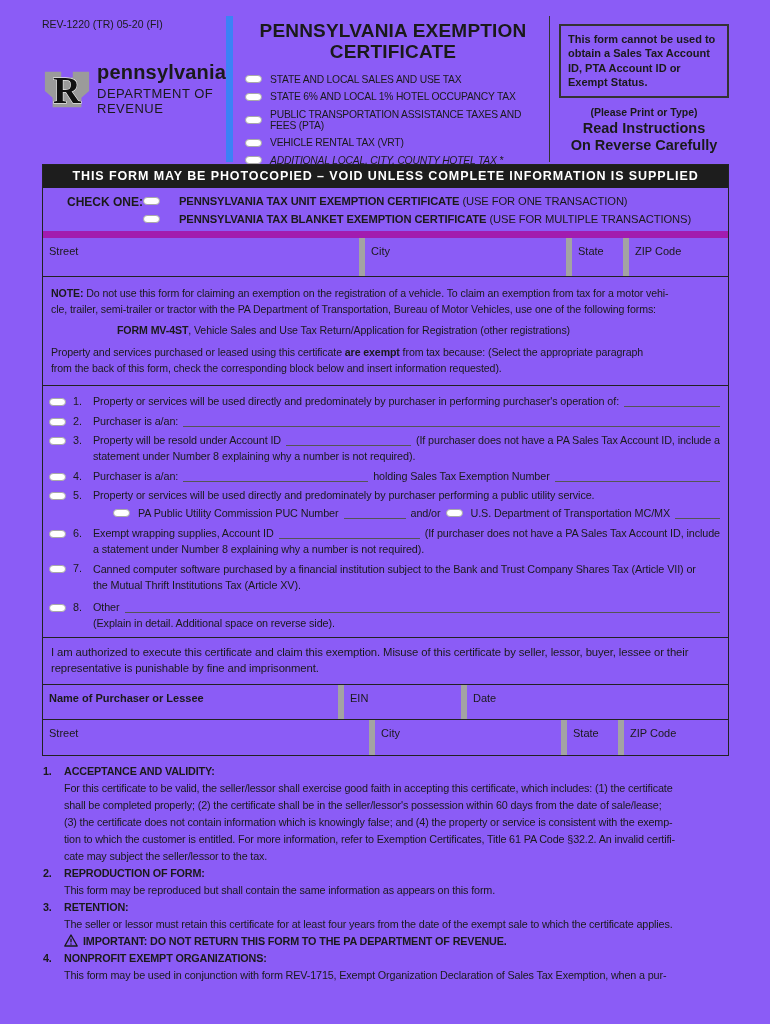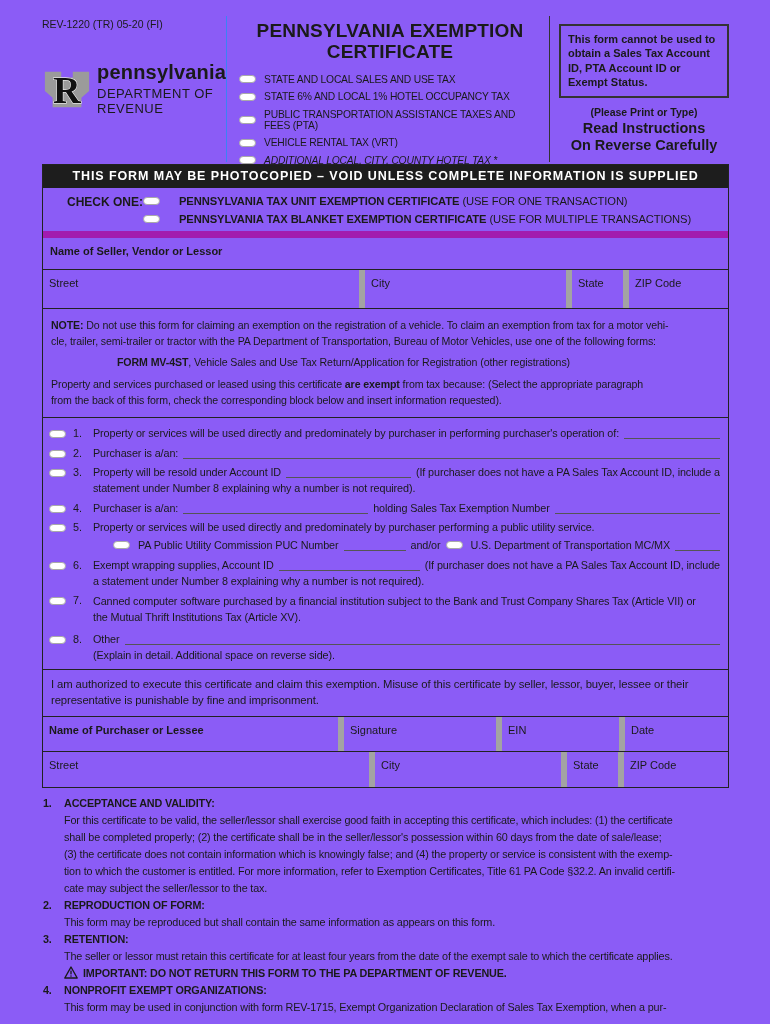--- a/index.html
+++ b/index.html
@@ -10,21 +10,21 @@
   .b { font-weight:bold; }
   .nw { white-space:nowrap; }
 
   
   .form-header { display:flex; height:146px; }
   .h-col1 { width:184px; padding-top:2px; }
   .form-number { font-size:10.5px; }
   .logo { margin-top:32px; display:flex; align-items:center; gap:5px; }
   .brand { font-size:20px; font-weight:bold; letter-spacing:0.2px; line-height:1; }
   .brand-sub { font-size:13px; letter-spacing:0.5px; margin-top:4px; }
-  .h-col2 { flex:1; border-left:1px solid #3b82f6; padding:4px 8px 0 12px; }
+  .h-col2 { flex:1; border-left:7px solid #3b82f6; padding:4px 8px 0 12px; }
   .title { text-align:center; font-size:19px; font-weight:bold; line-height:1.12; letter-spacing:0.2px; }
   .tax-list { margin-top:11px; }
   .tax-item { display:flex; align-items:center; gap:8px; font-size:10.3px; margin-bottom:6.6px; letter-spacing:-0.2px; }
   .tax-item.it { font-style:italic; }
   .h-col3 { border-left:1px solid #333; width:180px; padding:8px 0 0 9px; }
   .cannot-box { border:2px solid #333; padding:6px 7px 7px; font-weight:bold; font-size:11px; line-height:1.3; }
   .print-type { text-align:center; font-weight:bold; font-size:10.5px; margin-top:8px; }
   .read-inst { text-align:center; font-weight:bold; font-size:14.5px; line-height:1.18; margin-top:2px; }
 
   
@@ -150,23 +150,20 @@
           <span class="pill"></span>
           <span><span class="b">PENNSYLVANIA TAX UNIT EXEMPTION CERTIFICATE</span><span> (USE FOR ONE TRANSACTION)</span></span>
         </div>
         <div class="co-opt" style="margin-bottom:0">
           <span class="pill"></span>
           <span><span class="b">PENNSYLVANIA TAX BLANKET EXEMPTION CERTIFICATE</span><span> (USE FOR MULTIPLE TRANSACTIONS)</span></span>
         </div>
       </div>
     </div>
 
-    <div class="name-row">
-      <span class="cell-label b">Name of Seller, Vendor or Lessor</span>
-    </div>
 
     <div class="addr-row">
       <div class="cell h38 w-sstreet"><span class="cell-label">Street</span></div>
       <div class="cell h38 w-scity"><span class="cell-label">City</span></div>
       <div class="cell h38 w-sstate"><span class="cell-label">State</span></div>
       <div class="cell h38 w-szip"><span class="cell-label">ZIP Code</span></div>
     </div>
 
     <div class="note-sec">
       <div class="nline"><span class="b">NOTE:</span><span> Do not use this form for claiming an exemption on the registration of a vehicle. To claim an exemption from tax for a motor vehi-</span></div>
@@ -269,21 +266,20 @@
       </div>
     </div>
 
     <div class="auth-sec">
       <div>I am authorized to execute this certificate and claim this exemption. Misuse of this certificate by seller, lessor, buyer, lessee or their</div>
       <div>representative is punishable by fine and imprisonment.</div>
     </div>
 
     <div class="addr-row">
       <div class="cell h34 w-pname"><span class="cell-label b">Name of Purchaser or Lessee</span></div>
-      <div class="cell h34 w-psig"><span class="cell-label">Signature</span></div>
       <div class="cell h34 w-pein"><span class="cell-label">EIN</span></div>
       <div class="cell h34 w-pdate"><span class="cell-label">Date</span></div>
     </div>
 
     <div class="addr-row last">
       <div class="cell h35 w-pstreet"><span class="cell-label">Street</span></div>
       <div class="cell h35 w-pcity"><span class="cell-label">City</span></div>
       <div class="cell h35 w-pstate"><span class="cell-label">State</span></div>
       <div class="cell h35 w-pzip"><span class="cell-label">ZIP Code</span></div>
     </div>

